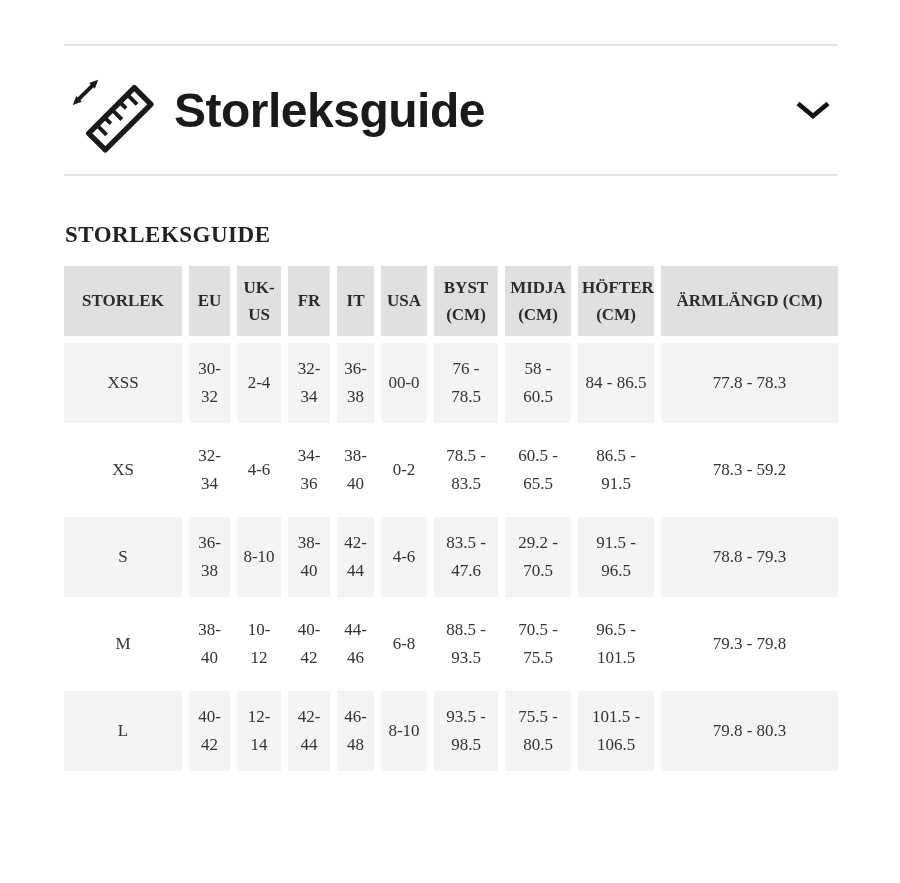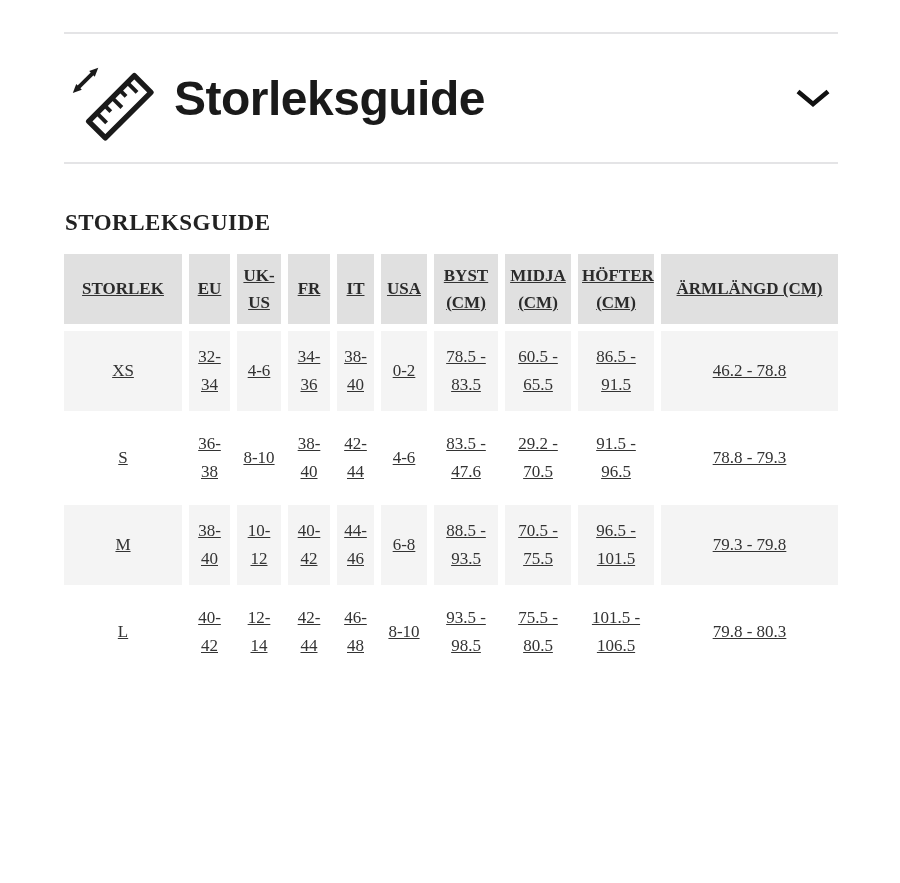--- a/index.html
+++ b/index.html
@@ -1,39 +1,39 @@
 <!DOCTYPE html>
 <html><head>
 <meta charset="utf-8">
 <style>
   html,body { margin:0; padding:0; background:#ffffff; }
   .page {
     width:900px; height:883px; box-sizing:border-box;
-    padding:32px 62px 0 64px; background:#ffffff; overflow:hidden;
+    padding:44px 62px 0 64px; background:#ffffff; overflow:hidden;
     font-family:"Liberation Sans", sans-serif;
   }
   .rule { height:2px; background:#e4e4e6; border:0; margin:0; }
   .accordion-header { display:flex; align-items:center; height:128px; }
   .icon-box svg { display:block; }
   .accordion-title {
     margin:0 0 0 16px; font-size:48px; font-weight:700; letter-spacing:-0.5px;
     color:#1a1a1a; font-family:"Liberation Sans", sans-serif;
   }
   .flex-spacer { flex:1; }
   .chevron-box { margin-right:6px; }
   .section-title {
     font-family:"Liberation Serif", serif; font-weight:700;
     font-size:23px; letter-spacing:0.5px; color:#222222;
     margin:47px 0 13px 1px; line-height:1;
   }
   .table-wrap { margin:0 -7px; }
   table.size-table {
     width:100%; table-layout:fixed;
     border-collapse:separate; border-spacing:7px;
-    font-family:"Liberation Serif", serif; color:#333333;text-decoration:underline;
+    font-family:"Liberation Serif", serif; color:#333333;
   }
   table.size-table th {
     background:#e0e0e0; font-weight:700; font-size:17px; color:#2b2b2b;
     height:66px; text-align:center; vertical-align:middle;
     padding:2px 4px; line-height:1.6;
   }
   table.size-table td {
     background:#ffffff; font-size:17px;
     height:76px; text-align:center; vertical-align:middle;
     padding:2px 4px; line-height:1.65;
@@ -100,30 +100,42 @@
             <th>IT</th>
             <th>USA</th>
             <th>BYST (CM)</th>
             <th>MIDJA (CM)</th>
             <th>HÖFTER (CM)</th>
             <th>ÄRMLÄNGD (CM)</th>
           </tr>
       </thead>
       <tbody id="body-rows">
           <tr>
+            <td>XSS</td>
+            <td>30-32</td>
+            <td>2-4</td>
+            <td>32-34</td>
+            <td>36-38</td>
+            <td>00-0</td>
+            <td>76 - 78.5</td>
+            <td>58 - 60.5</td>
+            <td>84 - 86.5</td>
+            <td>77.8 - 78.3</td>
+          </tr>
+          <tr>
             <td>XS</td>
             <td>32-34</td>
             <td>4-6</td>
             <td>34-36</td>
             <td>38-40</td>
             <td>0-2</td>
             <td>78.5 - 83.5</td>
             <td>60.5 - 65.5</td>
             <td>86.5 - 91.5</td>
-            <td>46.2 - 78.8</td>
+            <td>78.3 - 59.2</td>
           </tr>
           <tr>
             <td>S</td>
             <td>36-38</td>
             <td>8-10</td>
             <td>38-40</td>
             <td>42-44</td>
             <td>4-6</td>
             <td>83.5 - 47.6</td>
             <td>29.2 - 70.5</td>

